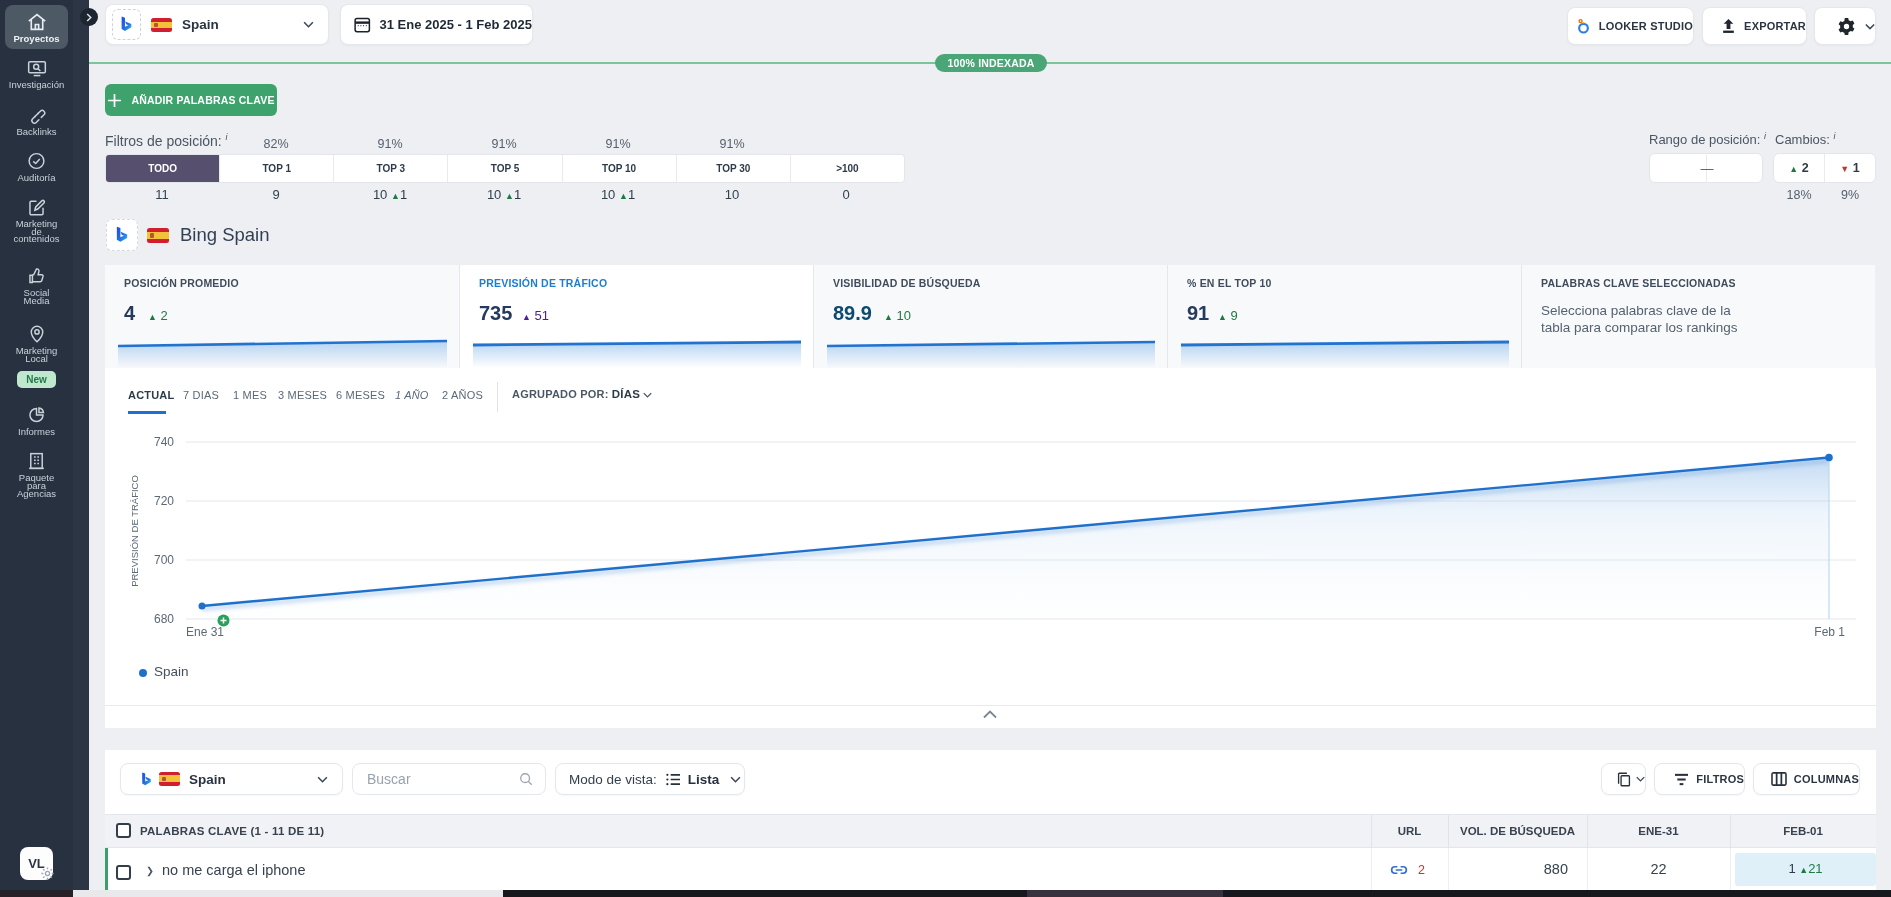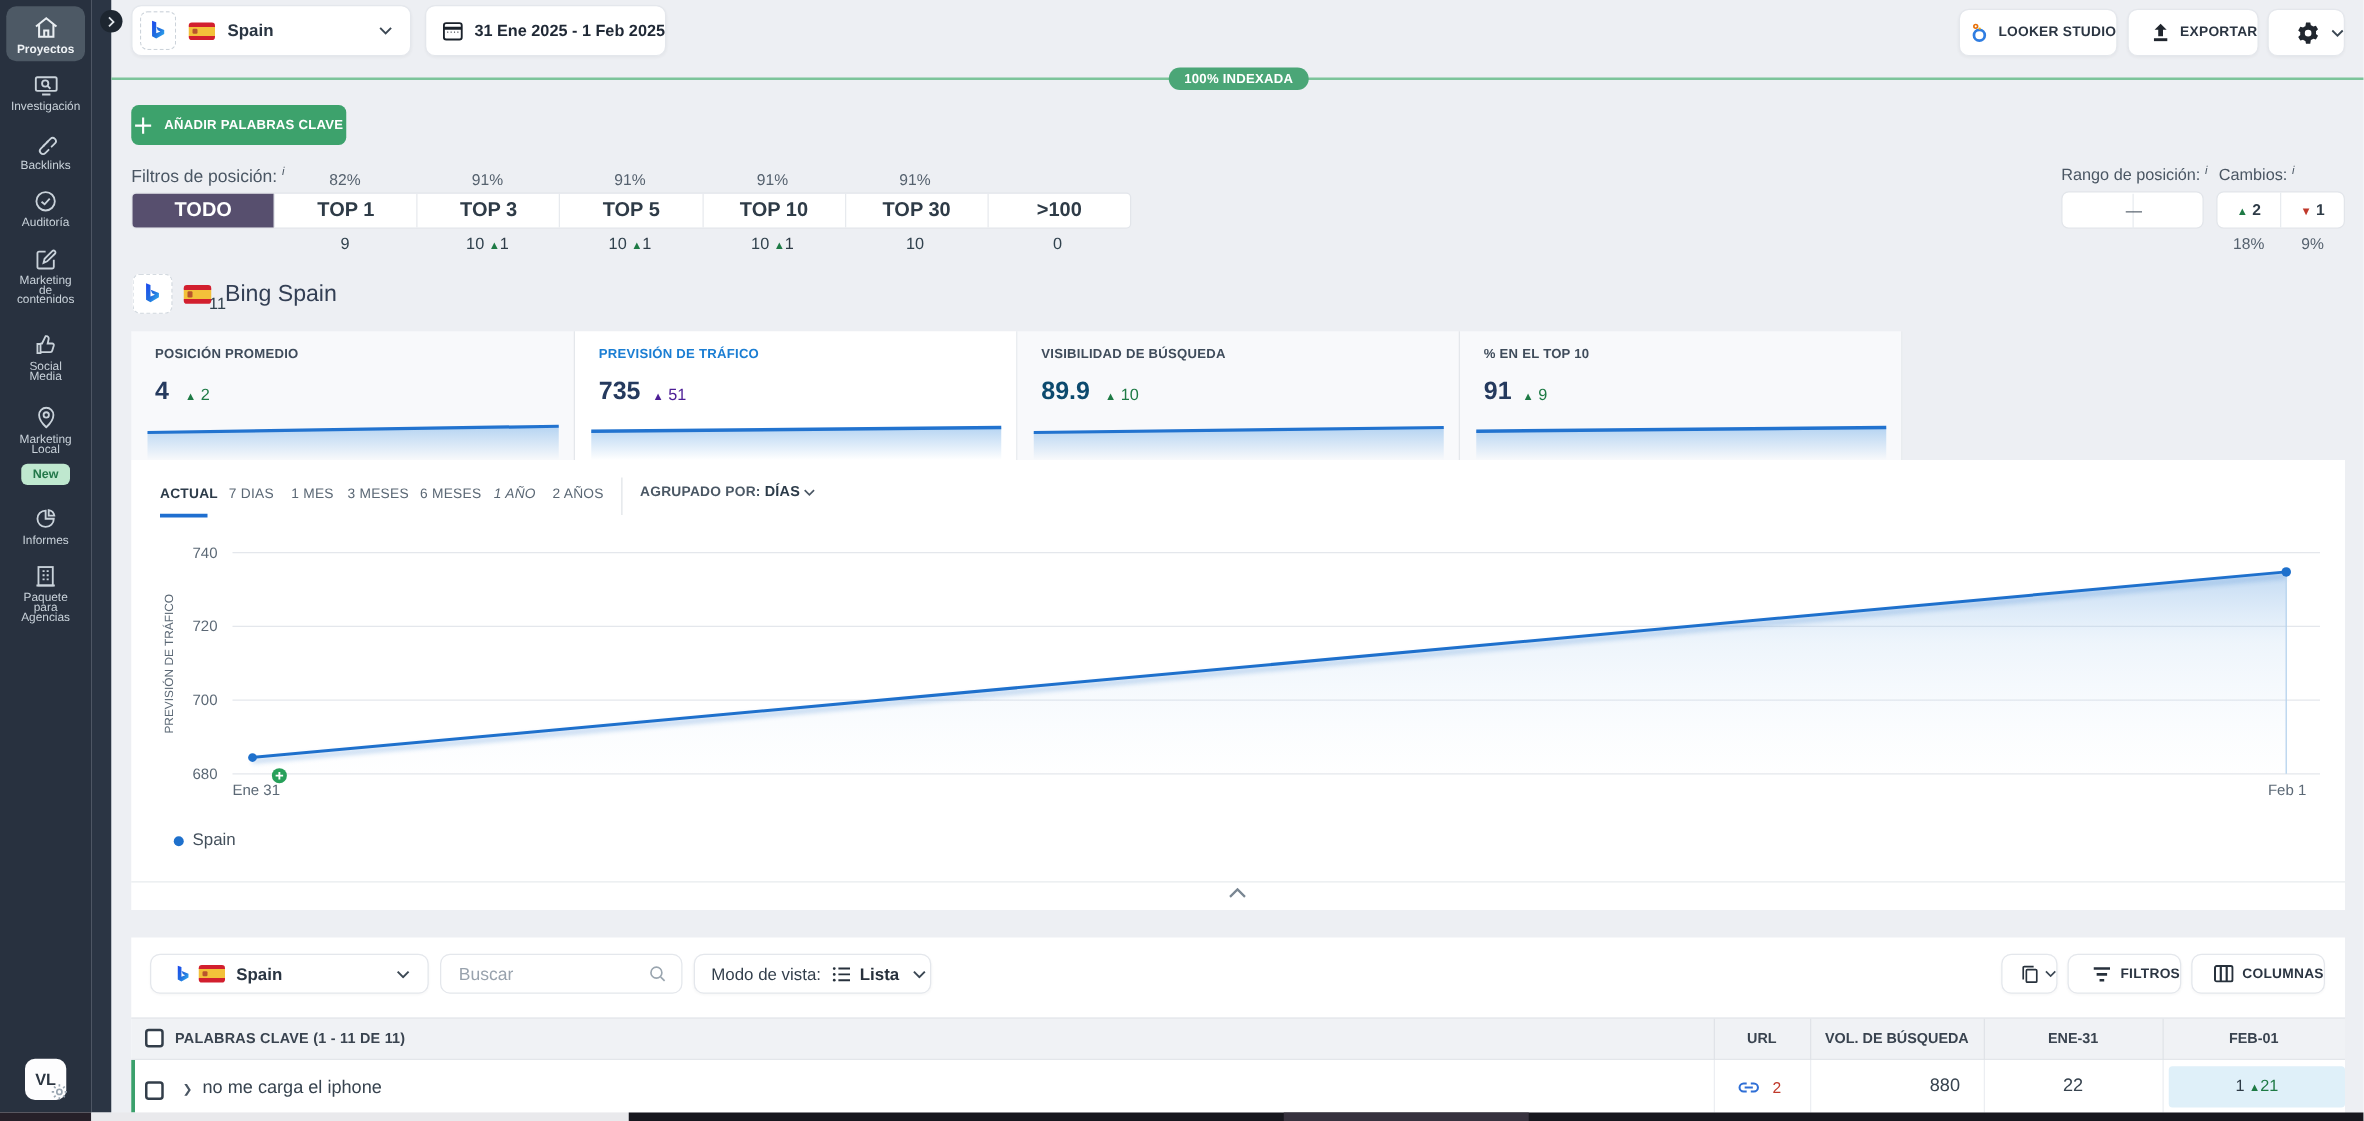--- a/index.html
+++ b/index.html
@@ -167,31 +167,31 @@
   </div>
 
   <div class="abs" style="left:105px;top:132px;font-size:14px;color:#4a5663;">Filtros de posición: <sup style="font-size:9px;font-style:italic;">i</sup></div>
   <div class="abs" id="pcts" style="left:105px;top:137px;width:800px;height:14px;font-size:12.5px;color:#55616e;">
     <div class="abs" style="left:114px;width:114px;text-align:center;">82%</div>
     <div class="abs" style="left:228px;width:114px;text-align:center;">91%</div>
     <div class="abs" style="left:342px;width:114px;text-align:center;">91%</div>
     <div class="abs" style="left:456px;width:114px;text-align:center;">91%</div>
     <div class="abs" style="left:570px;width:114px;text-align:center;">91%</div>
   </div>
-  <div class="abs" id="tabbar" style="left:105px;top:154px;width:800px;height:29px;background:#fff;border:1px solid #e2e5ea;border-radius:4px;display:flex;font-size:16px;font-weight:bold;color:#2e3b47;">
+  <div class="abs" id="tabbar" style="left:105px;top:154px;width:800px;height:29px;background:#fff;border:1px solid #e2e5ea;border-radius:4px;display:flex;font-size:10px;font-weight:bold;color:#2e3b47;">
     <div style="flex:1;background:#574f6e;color:#fff;border-radius:3px 0 0 3px;display:flex;align-items:center;justify-content:center;">TODO</div>
     <div style="flex:1;display:flex;align-items:center;justify-content:center;border-left:1px solid #e7eaee;">TOP 1</div>
     <div style="flex:1;display:flex;align-items:center;justify-content:center;border-left:1px solid #e7eaee;">TOP 3</div>
     <div style="flex:1;display:flex;align-items:center;justify-content:center;border-left:1px solid #e7eaee;">TOP 5</div>
     <div style="flex:1;display:flex;align-items:center;justify-content:center;border-left:1px solid #e7eaee;">TOP 10</div>
     <div style="flex:1;display:flex;align-items:center;justify-content:center;border-left:1px solid #e7eaee;">TOP 30</div>
     <div style="flex:1;display:flex;align-items:center;justify-content:center;border-left:1px solid #e7eaee;">&gt;100</div>
   </div>
   <div class="abs" id="tabnums" style="left:105px;top:187px;width:800px;height:15px;font-size:13px;color:#31424e;">
-    <div class="abs" style="left:12px;width:114px;text-align:center;margin-top:48px;">11</div>
+    <div class="abs" style="left:0;width:114px;text-align:center;">11</div>
     <div class="abs" style="left:114px;width:114px;text-align:center;">9</div>
     <div class="abs" style="left:228px;width:114px;text-align:center;">10 <span style="color:#1e7a45;font-size:9px;">▲</span><span style="color:#2e3b47;">1</span></div>
     <div class="abs" style="left:342px;width:114px;text-align:center;">10 <span style="color:#1e7a45;font-size:9px;">▲</span><span style="color:#2e3b47;">1</span></div>
     <div class="abs" style="left:456px;width:114px;text-align:center;">10 <span style="color:#1e7a45;font-size:9px;">▲</span><span style="color:#2e3b47;">1</span></div>
     <div class="abs" style="left:570px;width:114px;text-align:center;">10</div>
     <div class="abs" style="left:684px;width:114px;text-align:center;">0</div>
   </div>
 
   <div class="abs" style="left:1649px;top:131px;font-size:13px;color:#4a5663;">Rango de posición: <sup style="font-size:9px;font-style:italic;">i</sup></div>
   <div class="abs" style="left:1775px;top:131px;font-size:13px;color:#4a5663;text-align:center;">Cambios: <sup style="font-size:9px;font-style:italic;">i</sup></div>
@@ -268,20 +268,24 @@
         </svg>
     </div>
     <div style="width:354px;background:#f8f9fb;border-right:1px solid #e4e7eb;position:relative;">
       <div style="position:absolute;left:19px;top:12px;font-size:10.5px;font-weight:bold;color:#3f4c5b;letter-spacing:0.2px;">% EN EL TOP 10</div>
       <div style="position:absolute;left:19px;top:37px;font-size:20px;font-weight:bold;color:#253a5e;">91</div>
       <div style="position:absolute;left:50px;top:43px;font-size:13px;color:#1e7a45;"><span style="font-size:9px;">▲</span> 9</div>
       <svg style="position:absolute;left:0;top:70px;" width="354" height="33">
           <polygon points="13,10 341,7 341,33 13,33" fill="url(#sg2)"></polygon>
           <line x1="13" y1="10" x2="341" y2="7" stroke="#2273cf" stroke-width="2.8"></line>
         </svg>
+    </div>
+    <div style="width:353px;background:#f8f9fb;position:relative;">
+      <div style="position:absolute;left:19px;top:12px;font-size:10.5px;font-weight:bold;color:#3f4c5b;letter-spacing:0.2px;">PALABRAS CLAVE SELECCIONADAS</div>
+      <div style="position:absolute;left:19px;top:37px;font-size:13.5px;color:#556270;line-height:17px;">Selecciona palabras clave de la<br>tabla para comparar los rankings</div>
     </div>
   </div>
 
   <div class="abs panel" id="chart-panel" style="left:105px;top:368px;width:1771px;height:360px;">
     <div class="abs" style="left:23px;top:21px;font-size:11px;font-weight:bold;color:#2c3b49;letter-spacing:0.2px;">ACTUAL</div>
     <div class="abs" style="left:23px;top:43px;width:38px;height:3px;background:#1f6fd0;"></div>
     <div class="abs" style="left:78px;top:21px;font-size:11px;color:#5b6875;letter-spacing:0.2px;">7 DIAS</div>
     <div class="abs" style="left:128px;top:21px;font-size:11px;color:#5b6875;letter-spacing:0.2px;">1 MES</div>
     <div class="abs" style="left:173px;top:21px;font-size:11px;color:#5b6875;letter-spacing:0.2px;">3 MESES</div>
     <div class="abs" style="left:231px;top:21px;font-size:11px;color:#5b6875;letter-spacing:0.2px;">6 MESES</div>

